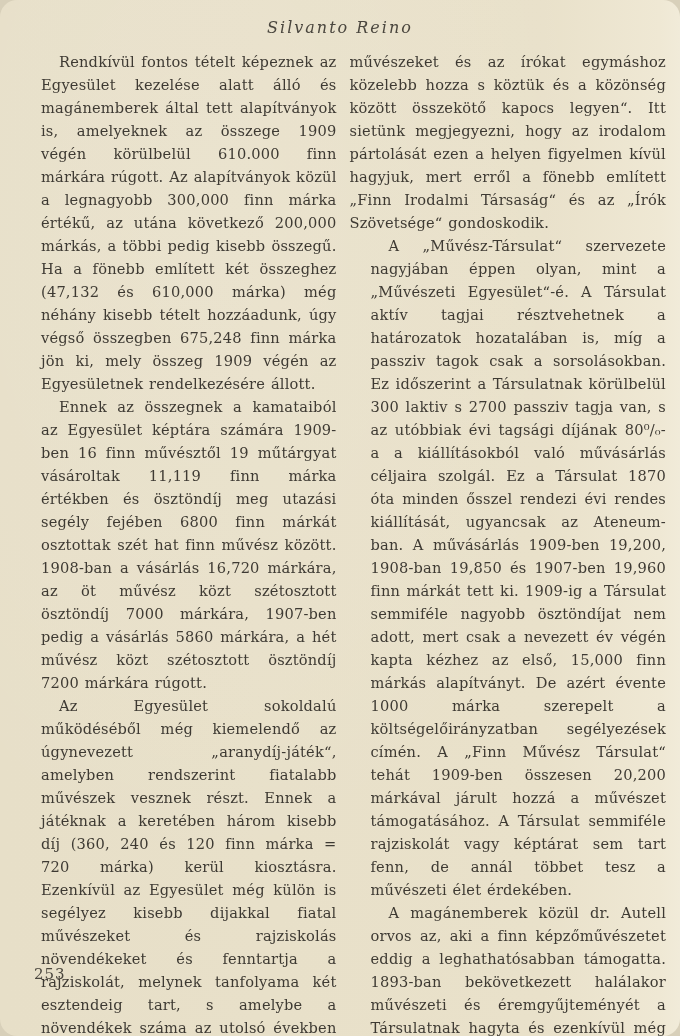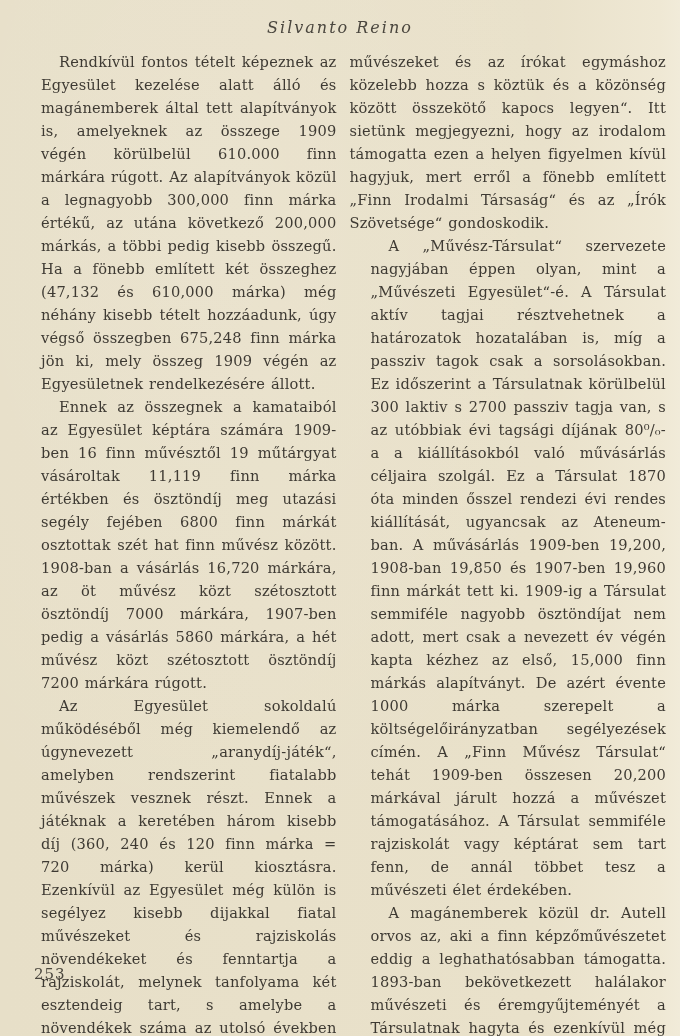--- a/index.html
+++ b/index.html
@@ -12,20 +12,21 @@
     width: 680px;
     height: 1036px;
     margin: 0 auto;
     background:
       radial-gradient(ellipse at 30% 20%, rgba(255,255,255,0.10), rgba(0,0,0,0) 60%),
       linear-gradient(90deg, #e7dfc8 0%, #e9e1ca 80%, #efe8d4 97%, #f1ebd9 100%),
       #e9e1ca;
     overflow: hidden;
     font-family: "DejaVu Serif", "Liberation Serif", serif;
     color: #3e3a33;
+    border-radius: 17px;
   }
   .running-header {
     position: absolute;
     top: 18px;
     left: 0;
     width: 100%;
     text-align: center;
     font-style: italic;
     font-size: 16px;
     letter-spacing: 2px;
@@ -74,21 +75,21 @@
   <div class="columns">
 
     <div class="column">
       <p class="indent">Rendkívül fontos tételt képeznek az Egyesület kezelése alatt álló és magánemberek által tett alapítványok is, amelyeknek az összege 1909 végén körülbelül 610.000 finn márkára rúgott. Az alapítványok közül a legnagyobb 300,000 finn márka értékű, az utána következő 200,000 márkás, a többi pedig kisebb összegű. Ha a fönebb említett két összeghez (47,132 és 610,000 márka) még néhány kisebb tételt hozzáadunk, úgy végső összegben 675,248 finn márka jön ki, mely összeg 1909 végén az Egyesületnek rendelkezésére állott.</p>
       <p class="indent">Ennek az összegnek a kamataiból az Egyesület képtára számára 1909-ben 16 finn művésztől 19 műtárgyat vásároltak 11,119 finn márka értékben és ösztöndíj meg utazási segély fejében 6800 finn márkát osztottak szét hat finn művész között. 1908-ban a vásárlás 16,720 márkára, az öt művész közt szétosztott ösztöndíj 7000 márkára, 1907-ben pedig a vásárlás 5860 márkára, a hét művész közt szétosztott ösztöndíj 7200 márkára rúgott.</p>
       <p class="indent">Az Egyesület sokoldalú működéséből még kiemelendő az úgynevezett „aranydíj-játék“, amelyben rendszerint fiatalabb művészek vesznek részt. Ennek a játéknak a keretében három kisebb díj (360, 240 és 120 finn márka = 720 márka) kerül kiosztásra. Ezenkívül az Egyesület még külön is segélyez kisebb dijakkal fiatal művészeket és rajziskolás növendékeket és fenntartja a rajziskolát, melynek tanfolyama két esztendeig tart, s amelybe a növendékek száma az utolsó években 60 körül járt (²/₃ férfi, ¹/₃ nő), akik közül körülbelől 20⁰/₀ ingyenes oktatásban részesül. Az iskola az állampénztárból évi támogatást élvez (1909-ben 18,880 finn márka), amely összeg azonban a művészet-támogatás tételébe nincsen beleszámítva. Ha már most azokat a summákat, amelyeket az Egyesület a művészet támogatására fordít, összegezzük, úgy az 1909. évre végső összegképpen 36,169 finn márka jön ki.</p>
 
     </div>
 
     <div class="column">
-      <p>művészeket és az írókat egymáshoz közelebb hozza s köztük és a közönség között összekötő kapocs legyen“. Itt sietünk megjegyezni, hogy az irodalom támogatta ezen a helyen figyelmen kívül hagyjuk, mert erről a fönebb említett „Finn Irodalmi Társaság“ és az „Írók Szövetsége“ gondoskodik.</p>
+      <p>művészeket és az írókat egymáshoz közelebb hozza s köztük és a közönség között összekötő kapocs legyen“. Itt sietünk megjegyezni, hogy az irodalom pártolását ezen a helyen figyelmen kívül hagyjuk, mert erről a fönebb említett „Finn Irodalmi Társaság“ és az „Írók Szövetsége“ gondoskodik.</p>
       <p class="indent">A „Művész-Társulat“ szervezete nagyjában éppen olyan, mint a „Művészeti Egyesület“-é. A Társulat aktív tagjai résztvehetnek a határozatok hozatalában is, míg a passziv tagok csak a sorsolásokban. Ez időszerint a Társulatnak körülbelül 300 laktiv s 2700 passziv tagja van, s az utóbbiak évi tagsági díjának 80⁰/₀-a a kiállításokból való művásárlás céljaira szolgál. Ez a Társulat 1870 óta minden ősszel rendezi évi rendes kiállítását, ugyancsak az Ateneum-ban. A művásárlás 1909-ben 19,200, 1908-ban 19,850 és 1907-ben 19,960 finn márkát tett ki. 1909-ig a Társulat semmiféle nagyobb ösztöndíjat nem adott, mert csak a nevezett év végén kapta kézhez az első, 15,000 finn márkás alapítványt. De azért évente 1000 márka szerepelt a költségelőirányzatban segélyezések címén. A „Finn Művész Társulat“ tehát 1909-ben összesen 20,200 márkával járult hozzá a művészet támogatásához. A Társulat semmiféle rajziskolát vagy képtárat sem tart fenn, de annál többet tesz a művészeti élet érdekében.</p>
       <p class="indent">A magánemberek közül dr. Autell orvos az, aki a finn képzőművészetet eddig a leghathatósabban támogatta. 1893-ban bekövetkezett halálakor művészeti és éremgyűjteményét a Társulatnak hagyta és ezenkívül még egy millió finn márkát, amelynek évi kamatai a Nemzeti Múzeum és a Művészeti Képtár gyarapítására szolgálnak. Ennek a nagylelkű hagyománynak az eredménye az, hogy a Helsinki-i Ateneumban levő művészeti-galeria már ma a régi és újabbkori finn művészetnek egy nagyon reprezentativ gyűjteményével s ezenkívül a külföldi művészetnek egy, bár nem nagy, de értékes kollekciójával dicsekedhetik. Az Autell-féle végrendelet végrehajtó bizottsága a hagyatékból már körülbelől egy fél milliót használt fel művészi célokra, és pedig pl. 1909-ben 33,682 finn márkát, amely összegből 19,100 márka a hazai, a</p>
     </div>
 
   </div>
 
   <div class="page-number">253</div>
 
 </div>
 

